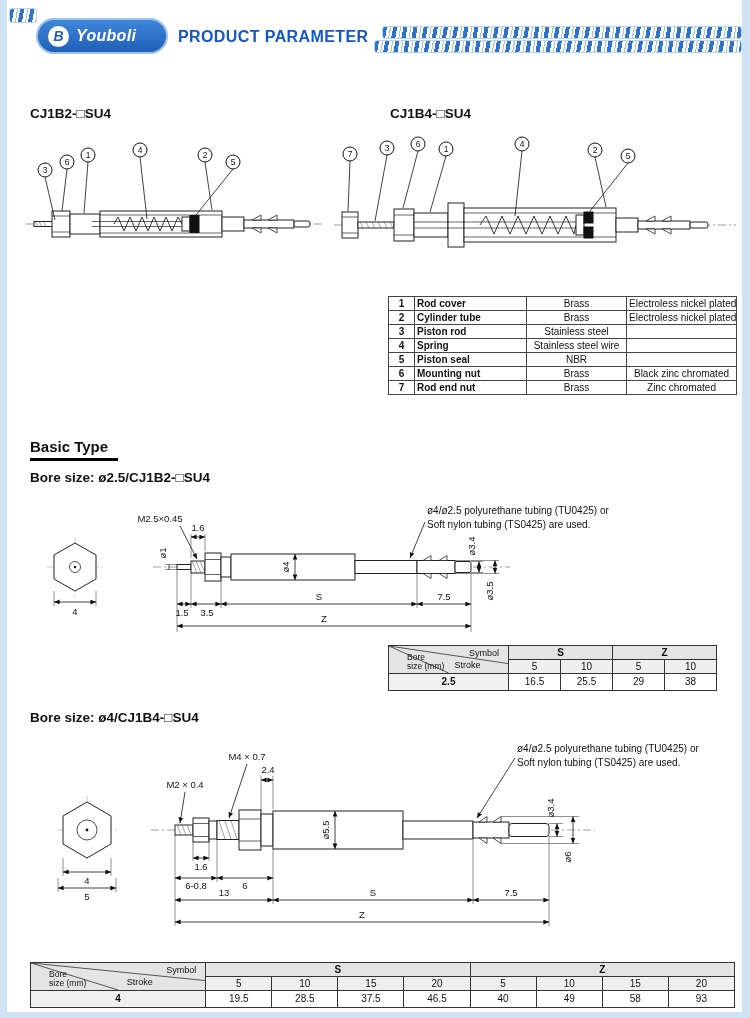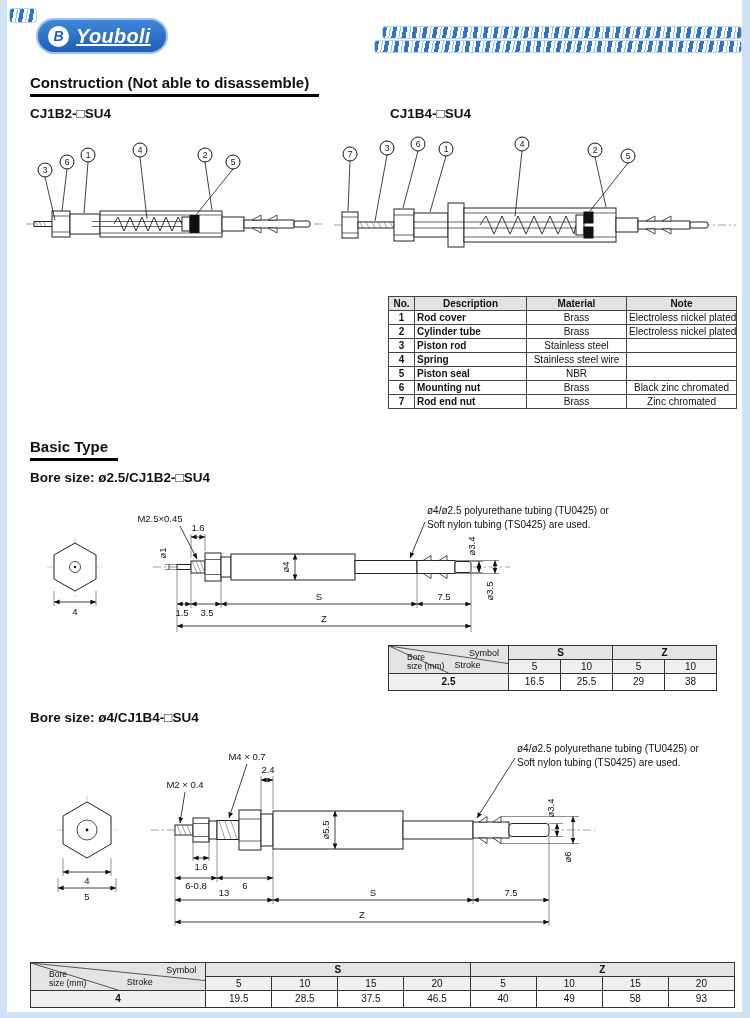--- a/index.html
+++ b/index.html
@@ -10,21 +10,21 @@
   .edge.r{right:0;top:0;width:8px;height:100%;}
   .edge.b{left:0;bottom:0;width:100%;height:6px;}
 
   
   .stripebar{position:absolute;background:repeating-linear-gradient(100deg,#2e72c9 0 4px,#ffffff 4px 7px,#9ec4ea 7px 8px,#ffffff 8px 10px);border:1px solid #bcd4ee;border-radius:3px;}
   .logo{position:absolute;left:36px;top:18px;width:132px;height:36px;border-radius:18px;
         background:linear-gradient(#3f86d9,#1f5fb8);border:2px solid #9dc2ea;box-sizing:border-box;
         display:flex;align-items:center;gap:7px;padding:0 10px;}
   .logo-icon{width:21px;height:21px;border-radius:50%;background:#ffffff;color:#2261b8;
         font-weight:bold;font-style:italic;font-size:14px;display:flex;align-items:center;justify-content:center;}
-  .logo-text{color:#ffffff;font-weight:bold;font-style:italic;font-size:20px;letter-spacing:.3px;text-decoration:underline;}
+  .logo-text{color:#ffffff;font-weight:bold;font-style:italic;font-size:16px;letter-spacing:.3px;}
   .hdr-title{position:absolute;left:178px;top:28px;font-size:16px;font-weight:bold;color:#1257cc;letter-spacing:.4px;}
 
   .h1{position:absolute;font-size:15px;font-weight:bold;}
   .h1 span{display:inline-block;border-bottom:3px solid #000;padding-bottom:3px;padding-right:10px;}
   .h2{position:absolute;font-size:13.5px;font-weight:bold;}
   .model{position:absolute;font-size:13.5px;font-weight:bold;}
 
   
   svg .p{fill:#ffffff;stroke:#222;stroke-width:1;}
   svg .pb{fill:#ffffff;stroke:#222;stroke-width:.8;}
@@ -71,24 +71,24 @@
 <div class="page">
   <div class="edge l"></div>
   <div class="edge r"></div>
   <div class="edge b"></div>
 
   <div class="stripebar" style="left:9px;top:8px;width:26px;height:13px;"></div>
   <div class="logo">
     <div class="logo-icon">B</div>
     <div class="logo-text">Youboli</div>
   </div>
+  <div class="hdr-title">PRODUCT PARAMETER</div>
   <div class="stripebar" style="left:382px;top:26px;width:358px;height:11px;"></div>
   <div class="stripebar" style="left:374px;top:40px;width:366px;height:11px;"></div>
 
-  <div class="h1" style="left:30px;top:74px;"><span>Construction (Not able to disassemble)</span></div>
   <div class="model" style="left:30px;top:106px;">CJ1B2-□SU4</div>
   <div class="model" style="left:390px;top:106px;">CJ1B4-□SU4</div>
 
   <svg style="position:absolute;left:22px;top:124px;" width="305" height="172" viewBox="0 0 305 172">
     <g>
       <line class="cl" x1="4" y1="100" x2="300" y2="100"></line>
       <rect class="p" x="12" y="97.5" width="58" height="5"></rect>
       <line class="h" x1="13" y1="97.5" x2="16" y2="102.5"></line>
       <line class="h" x1="17" y1="97.5" x2="20" y2="102.5"></line>
       <line class="h" x1="21" y1="97.5" x2="24" y2="102.5"></line>
@@ -196,26 +196,20 @@
 
   <div class="cp">
     <table class="cpt">
       <colgroup>
           <col style="width:26px">
           <col style="width:112px">
           <col style="width:100px">
           <col style="width:110px">
         </colgroup>
       <tbody>
-          <tr>
-        <th>No.</th>
-        <th>Description</th>
-        <th>Material</th>
-        <th>Note</th>
-      </tr>
       <tr>
             <td class="no">1</td>
             <td class="desc">Rod cover</td>
             <td>Brass</td>
             <td>Electroless nickel plated</td>
           </tr>
       <tr>
             <td class="no">2</td>
             <td class="desc">Cylinder tube</td>
             <td>Brass</td>

